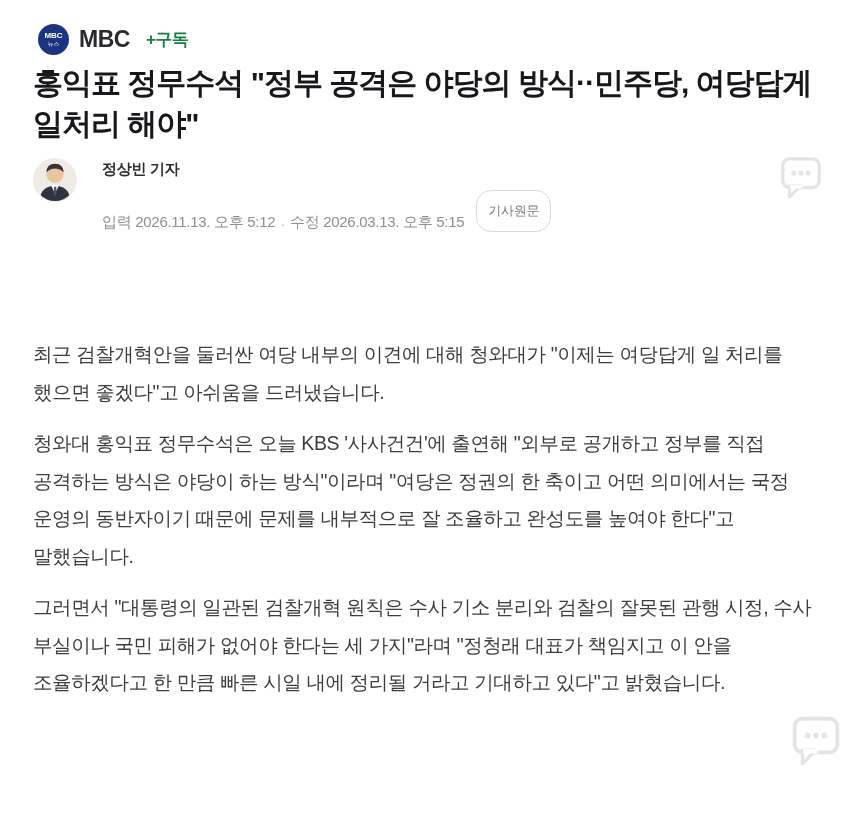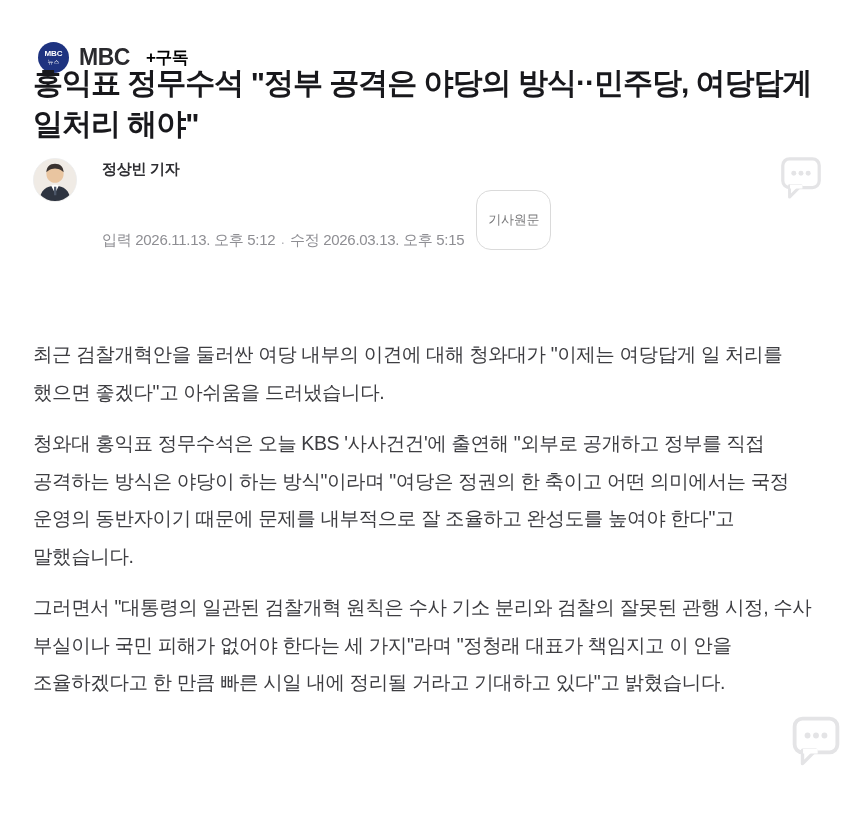--- a/index.html
+++ b/index.html
@@ -9,38 +9,37 @@
     width: 850px; height: 834px;
     position: relative; overflow: hidden;
   }
   .page { position: relative; width: 850px; height: 834px; background: #ffffff; }
 
   
   .publisher-row {
     position: absolute; left: 38px; top: 22px;
     display: flex; align-items: center; gap: 10px;
     height: 34px;
-    margin-top: 18px;
   }
   .logo-circle {
     width: 31px; height: 31px; border-radius: 50%;
     background: #1e3380;
     display: flex; flex-direction: column; align-items: center; justify-content: center;
     color: #ffffff; line-height: 1; flex: 0 0 auto;
   }
   .logo-circle .l1 { font-size: 8px; font-weight: 700; letter-spacing: 0; }
   .logo-circle .l2 { font-size: 6px; margin-top: 1px; opacity: .9; }
   .publisher-name {
     font-size: 23px; font-weight: 700; color: #2a2a2e; letter-spacing: -0.5px;
     cursor: pointer;
   }
   .subscribe-btn {
     background: none; border: none; cursor: pointer;
     font-family: inherit;
-    font-size: 17px; font-weight: 700; color: #000000;
+    font-size: 17px; font-weight: 700; color: #15803d;
     margin-left: 6px; letter-spacing: -0.5px;
   }
 
   
   .headline {
     position: absolute; left: 33px; top: 62px; width: 786px;
     font-size: 30px; line-height: 41px; font-weight: 700;
     color: #18181c; letter-spacing: -1px;
     word-break: keep-all;
   }
@@ -53,21 +52,21 @@
     border: 1px solid #eeeeee;
   }
   .byline-text { padding-top: 2px; }
   .reporter-name { font-size: 15px; font-weight: 700; color: #2e2e32; letter-spacing: -0.3px; }
   .meta-row { margin-top: 11px; display: flex; align-items: flex-end; font-size: 15px; color: #8e8e93; letter-spacing: -0.3px; }
   .meta-row .sep { margin: 0 5px; color: #b5b5ba; }
   .original-pill {
     background: #ffffff; cursor: pointer; font-family: inherit;
     border: 1px solid #dadada; border-radius: 15px;
     font-size: 13px; color: #777779; letter-spacing: -0.3px;
-    padding: 21px 11px; margin-left: 12px; line-height: 1.2;
+    padding: 12px 11px; margin-left: 12px; line-height: 1.2;
   }
 
   
   .comment-bubble { position: absolute; cursor: pointer; background: transparent; border: none; padding: 0; }
   .comment-bubble.top { left: 778px; top: 153px; width: 46px; height: 48px; }
   .comment-bubble.bottom { left: 789px; top: 710px; width: 54px; height: 60px; }
   .comment-bubble svg { width: 100%; height: 100%; display: block; }
 
   
   .article-body {

